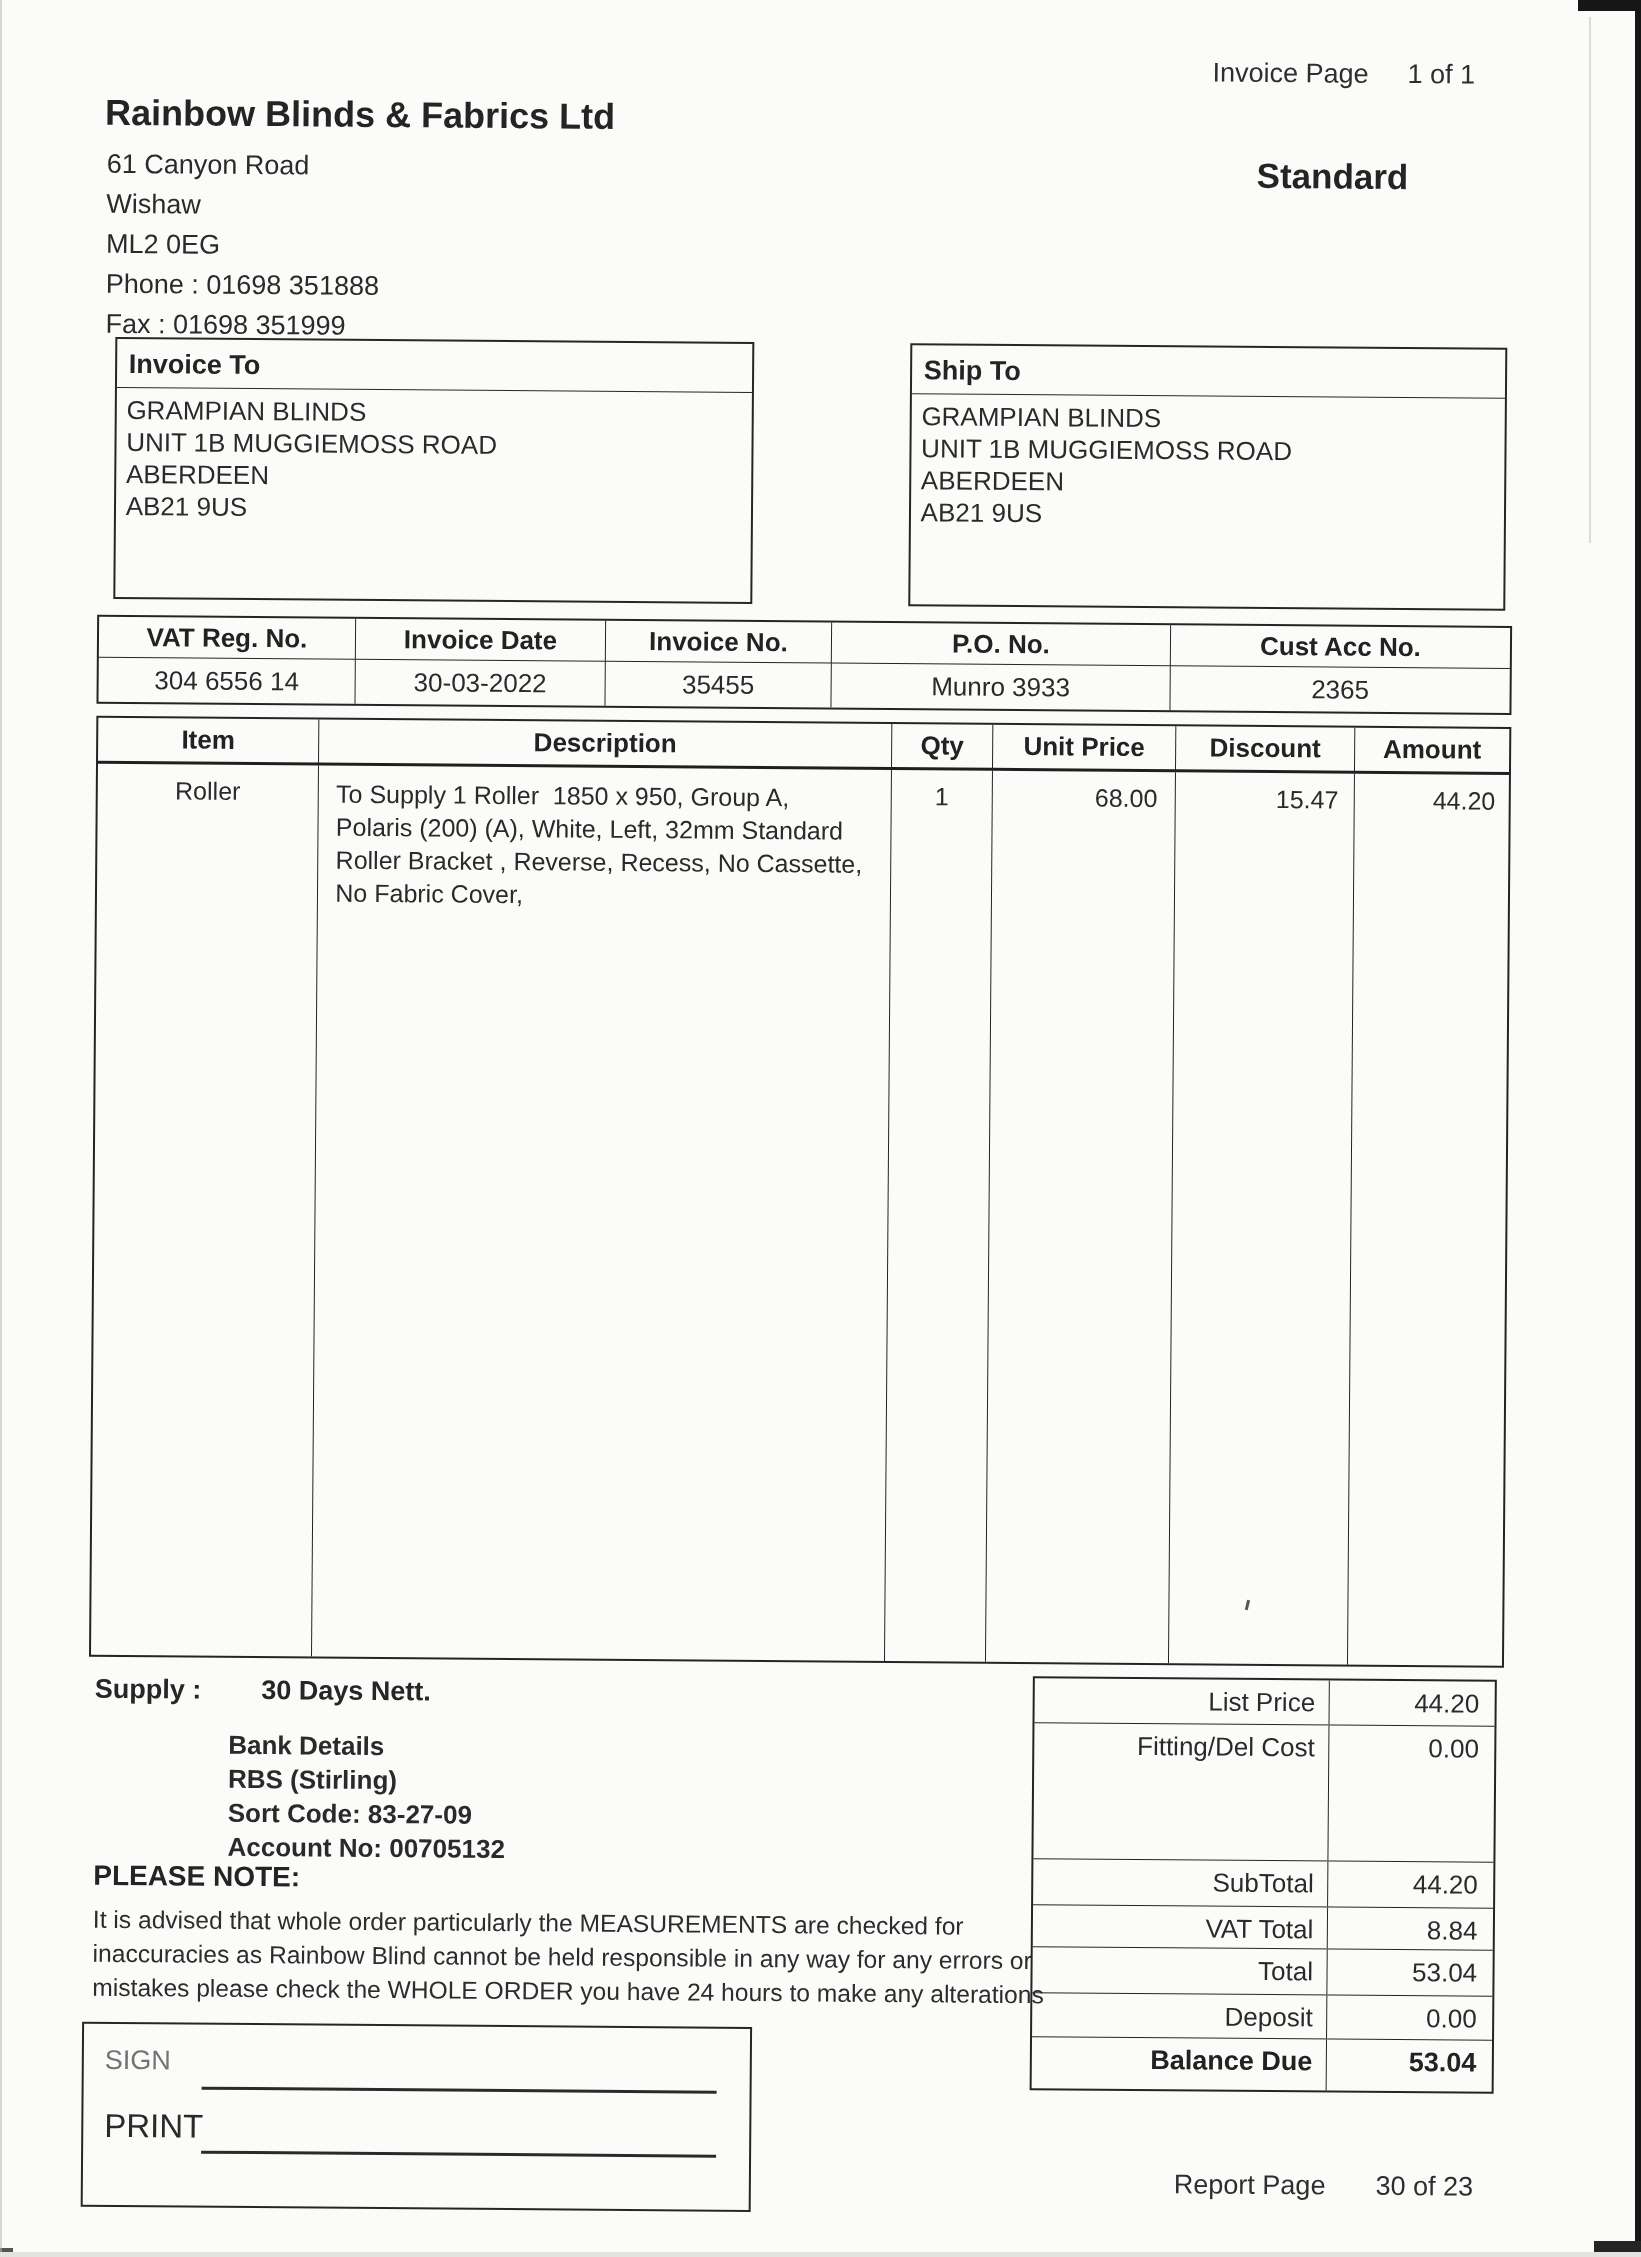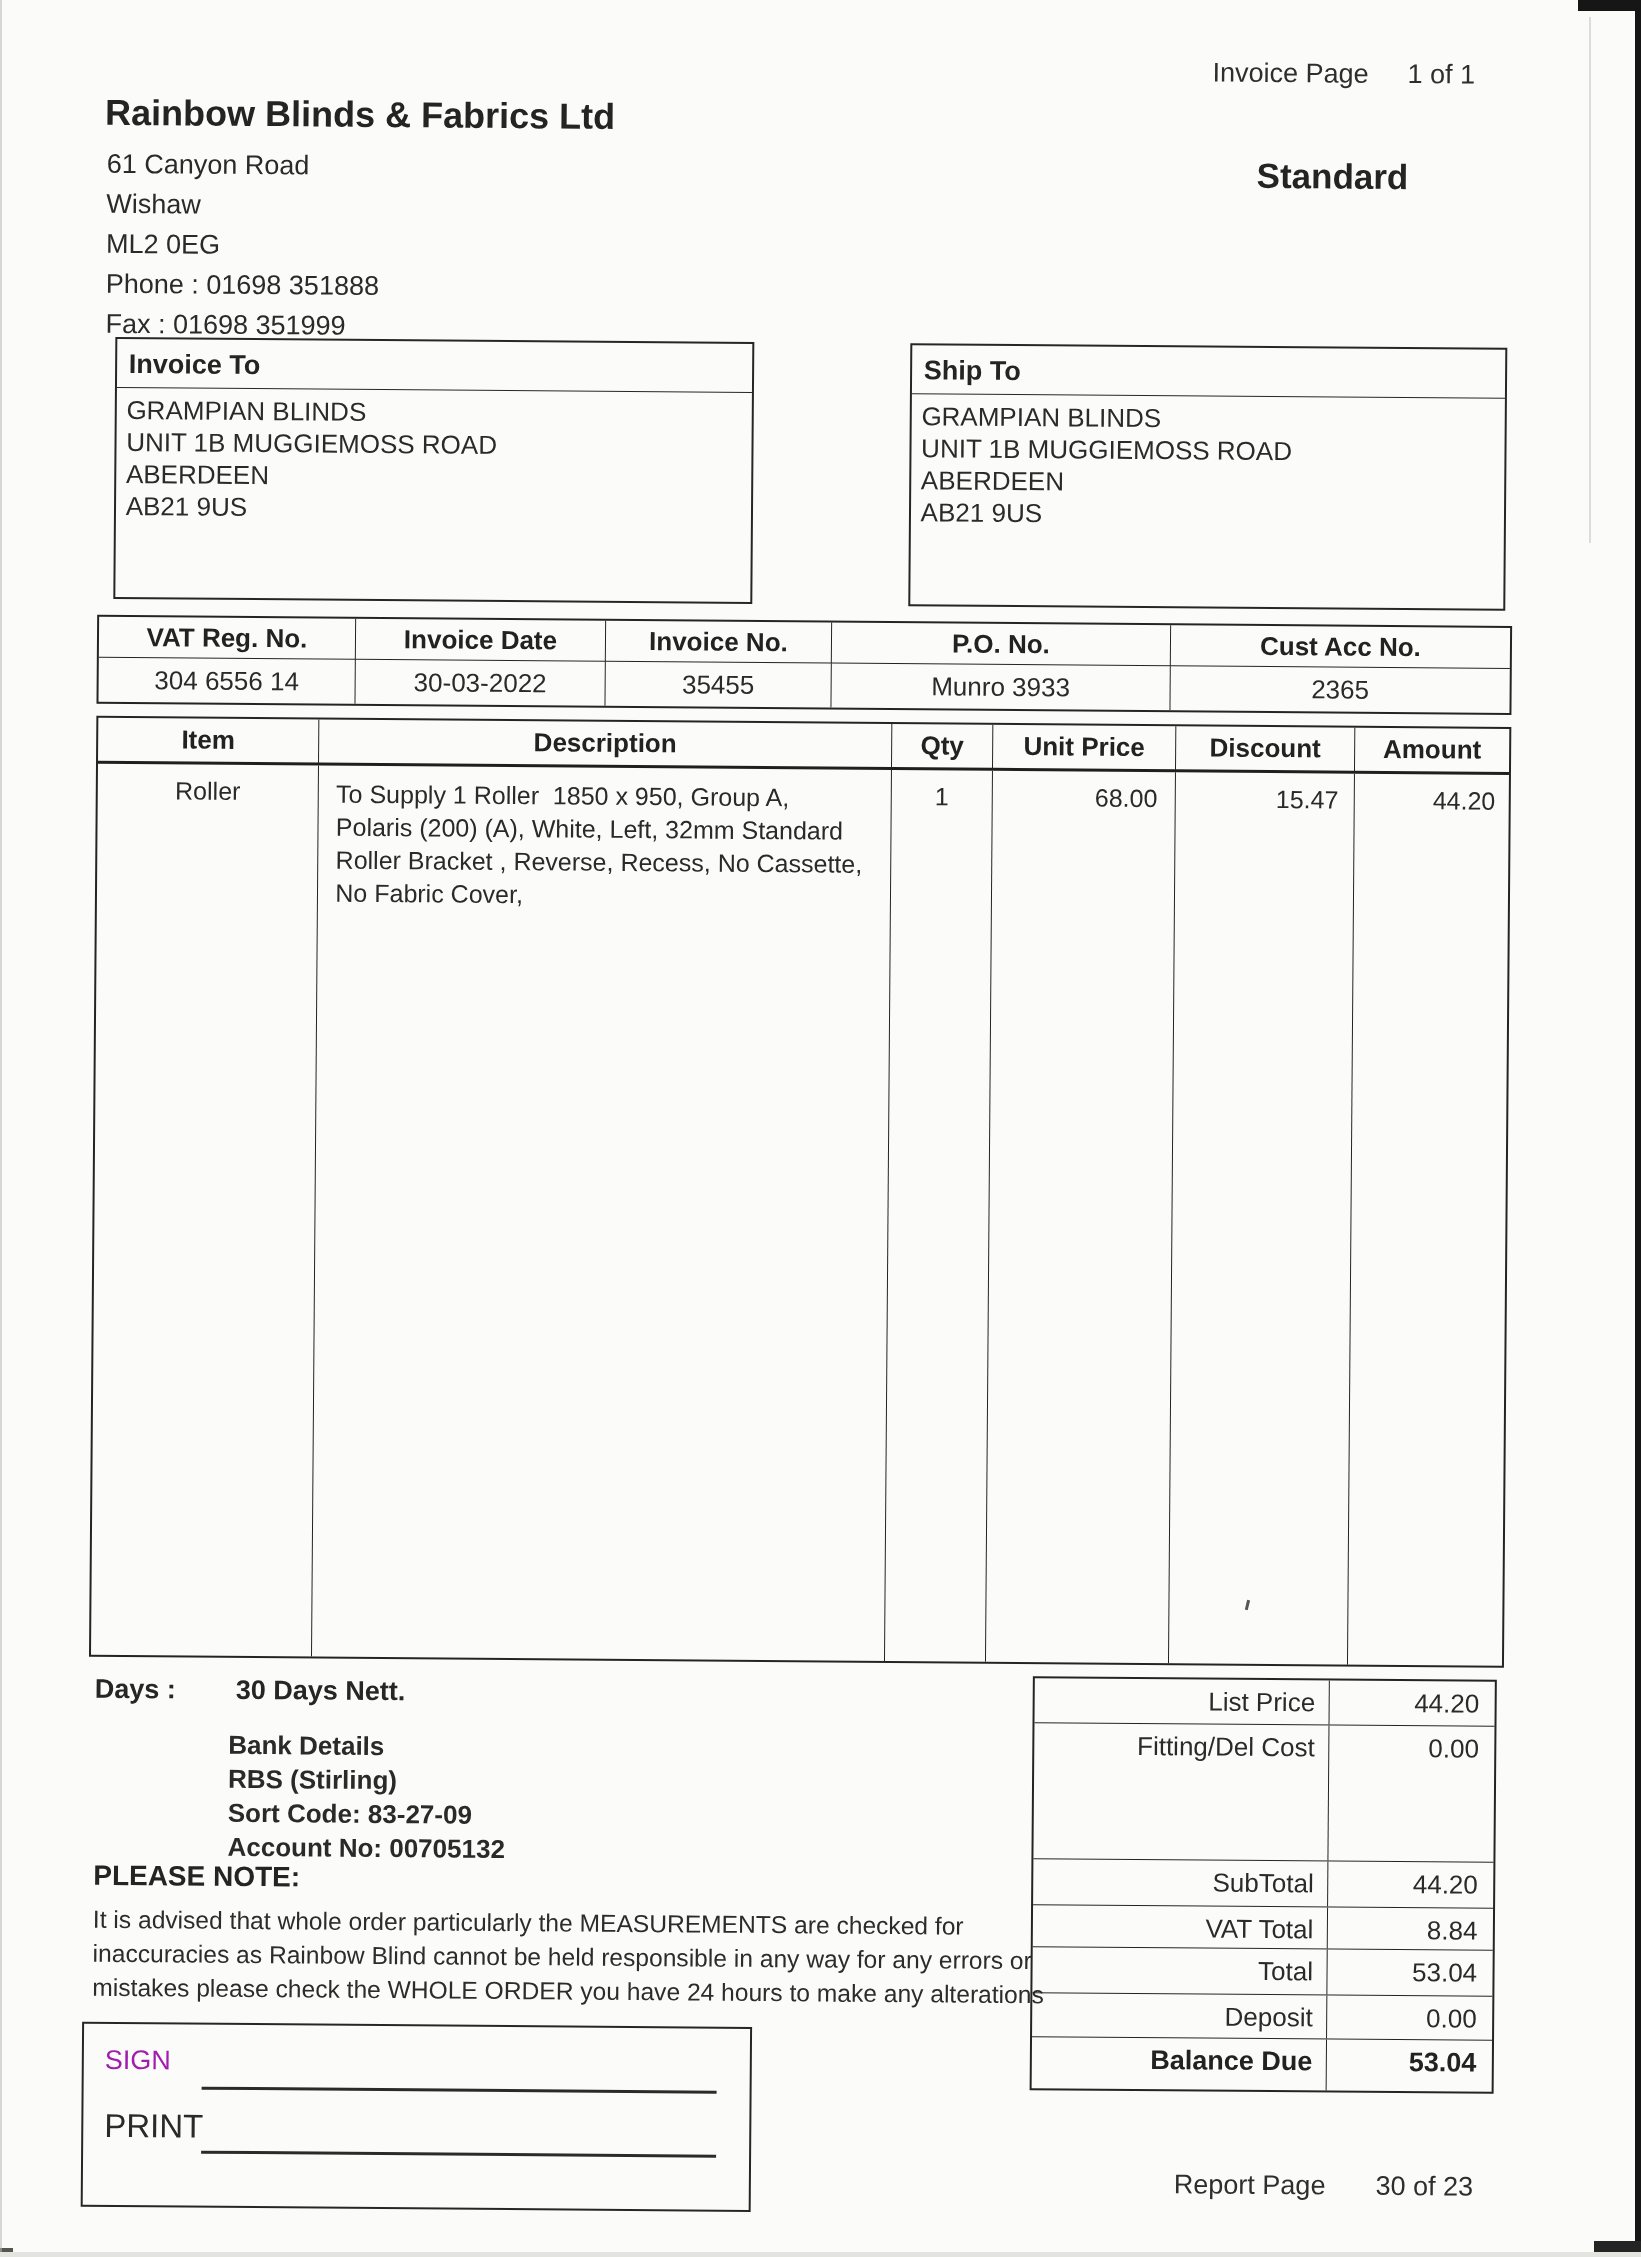--- a/index.html
+++ b/index.html
@@ -65,21 +65,21 @@
   .tot-row{display:flex; border-bottom:1.9px solid #242424;}
   .tot-row.last{border-bottom:none; flex:1;}
   .tot-label{width:295px; border-right:1.9px solid #242424; text-align:right;
              padding:6.8px 13.5px 0 0; font-size:26px; color:#2a2a2a;}
   .tot-value{flex:1; text-align:right; padding:6.8px 15.4px 0 0; font-size:26px; color:#2a2a2a;}
   .h47{height:45px;} .h141{height:136px;} .h48{height:46px;} .h44{height:42px;} .h46{height:44px;}
   .tot-row.bold .tot-label, .tot-row.bold .tot-value{font-weight:bold; font-size:27px; color:#222;}
 
   
   .sign-box{left:98px; top:2021px; width:670px; height:185px; border:2.9px solid #262626;}
-  .sign-label{position:absolute; left:21px; top:21px; font-size:27px; color:#a21caf;}
+  .sign-label{position:absolute; left:21px; top:21px; font-size:27px; color:#737373;}
   .print-label{position:absolute; left:21px; top:83px; font-size:33px; color:#2a2a2a;}
   .sig-line{position:absolute; height:2.9px; background:#2a2a2a; left:118px; width:515px;}
   .line1{top:62px;} .line2{top:126px;}
 
   
   .report-page-line{left:1191px; top:2160px; font-size:27px; color:#2e2e2e; display:flex; gap:50px;}
 
   
   .edge-right{position:absolute; left:1635px; top:0; width:6.8px; height:2257px; background:#161616;}
   .corner-tr{position:absolute; left:1578px; top:0; width:64px; height:10.6px; background:#161616;}
@@ -152,21 +152,21 @@
 Polaris (200) (A), White, Left, 32mm Standard
 Roller Bracket , Reverse, Recess, No Cassette,
 No Fabric Cover,</div>
       <div class="it-cell it-body cell-qty">1</div>
       <div class="it-cell it-body cell-num pr18">68.00</div>
       <div class="it-cell it-body cell-num pr16">15.47</div>
       <div class="it-cell it-body cell-num pr14 last">44.20</div>
     </div>
 
     <div class="abs terms-line">
-      <span>Days :</span>
+      <span>Supply :</span>
       <span class="terms-value">30 Days Nett.</span>
     </div>
     <div class="abs bank-details pre">Bank Details
 RBS (Stirling)
 Sort Code: 83-27-09
 Account No: 00705132</div>
 
     <div class="abs note-title">PLEASE NOTE:</div>
     <div class="abs note-body pre">It is advised that whole order particularly the MEASUREMENTS are checked for
 inaccuracies as Rainbow Blind cannot be held responsible in any way for any errors or

